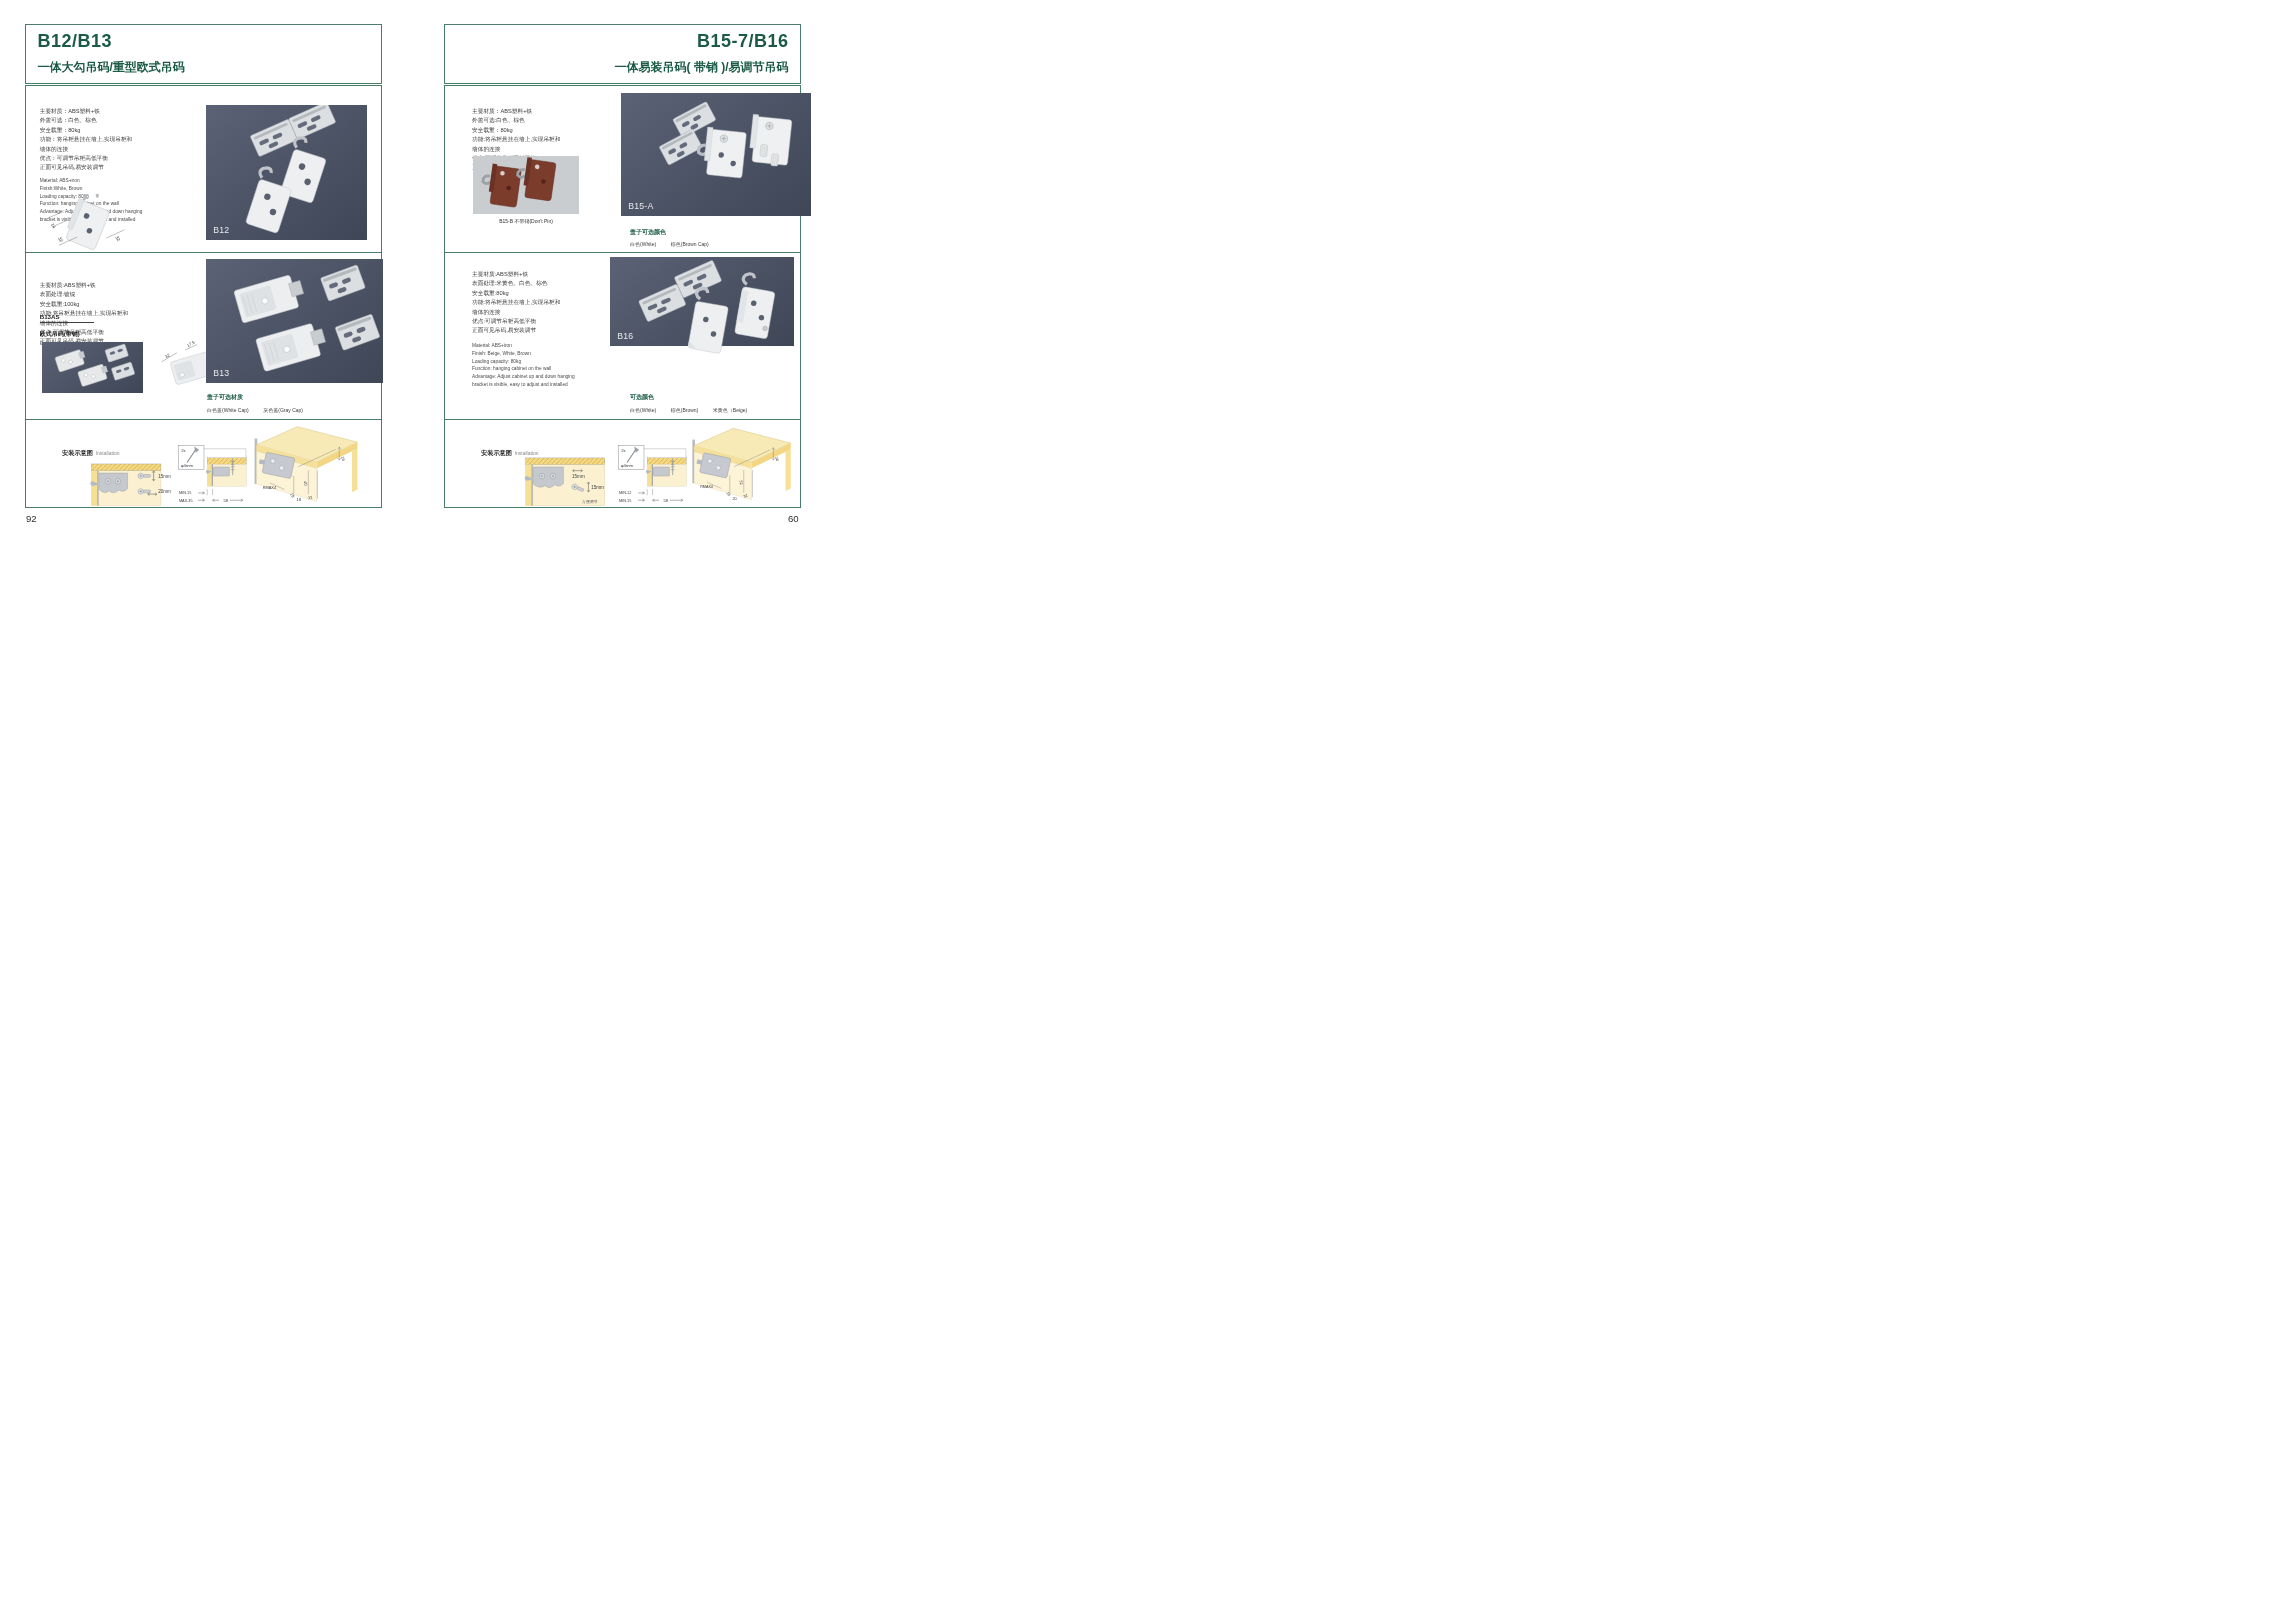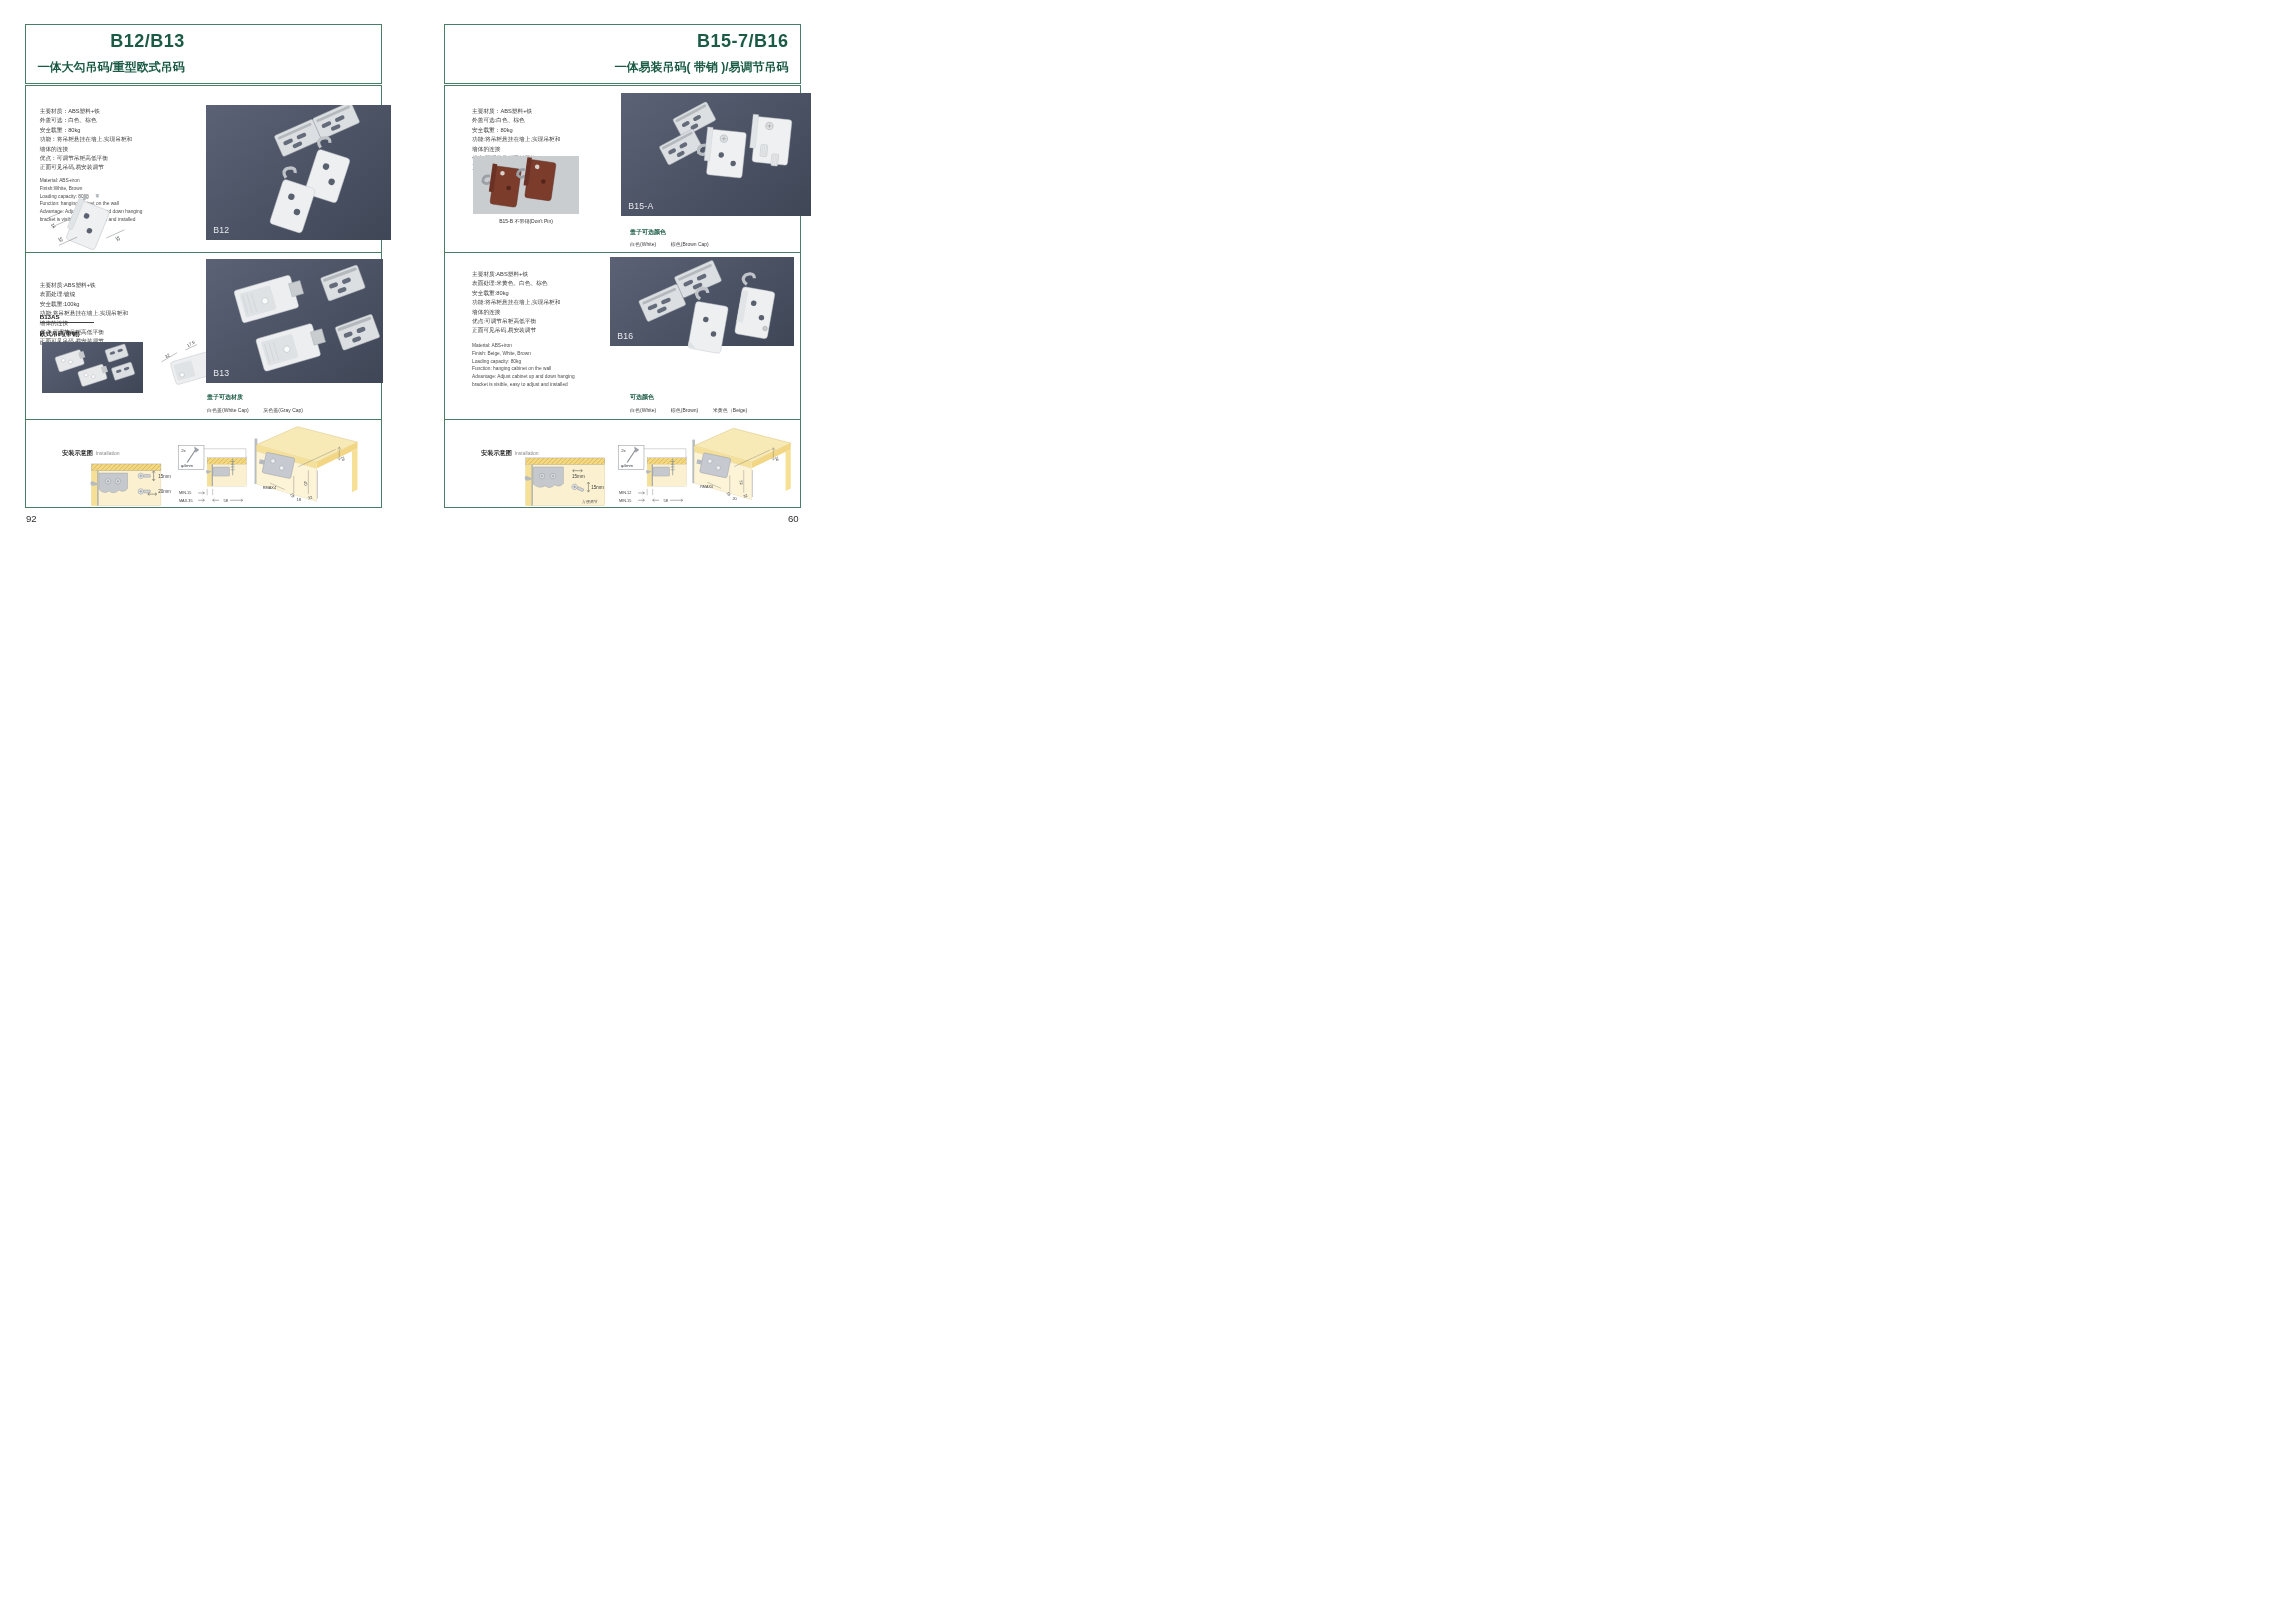--- a/index.html
+++ b/index.html
@@ -26,21 +26,21 @@
   .inst-head span.e{font-size:5px;color:#8a8a8a;font-weight:400;margin-left:2.7px;}
   .pcap{font-size:5px;color:#333;text-align:center;}
   .pageno{position:absolute;font-size:9.6px;color:#2e2e2e;}
   svg text{font-family:"Liberation Sans","DejaVu Sans",sans-serif;}
 </style>
 </head>
 <body>
 
 <div class="canvas">
 
-  <div class="box" style="left:25px;top:24px;width:357px;height:60px;text-align:right;">
+  <div class="box" style="left:25px;top:24px;width:357px;height:60px;">
     <div class="abs" style="left:11.4px;top:7.3px;">
       <div class="hd-title">B12/B13</div>
       <div class="hd-sub">一体大勾吊码/重型欧式吊码</div>
       <div class="hd-tag">cabinet hanging bracket</div>
     </div>
   </div>
 
   <div class="box" style="left:25px;top:85px;width:357px;height:423px;">
     <div class="divider" style="top:166px;"></div>
     <div class="divider" style="top:333px;"></div>
@@ -75,21 +75,21 @@
         <path d="M20,52 L48,40"></path>
           <path d="M28,72 L60,58"></path>
           <path d="M44,112 L84,94"></path>
           <path d="M148,96 L188,78"></path>
       </g>
       <text x="26" y="66" font-size="10" fill="#3c4044" transform="rotate(62 26 66)">14</text>
       <text x="42" y="96" font-size="10" fill="#3c4044" transform="rotate(62 42 96)">32</text>
       <text x="168" y="94" font-size="10" fill="#3c4044" transform="rotate(62 168 94)">32</text>
     </svg>
 
-    <div class="photo" style="left:180px;top:19px;width:161px;height:135px;padding-left:24px;">
+    <div class="photo" style="left:180px;top:19px;width:161px;height:135px;">
       <svg width="161" height="135" viewBox="0 0 352 296">
         <g transform="translate(96,68) rotate(-24)">
           <rect width="92" height="50" rx="4" fill="#dcdfe2" stroke="#a9aeb3"></rect>
           <rect x="6" y="6" width="80" height="6" rx="3" fill="#b4b9bd"></rect>
           <rect x="12" y="20" width="22" height="9" rx="4.5" fill="#646b7a"></rect>
           <rect x="44" y="20" width="22" height="9" rx="4.5" fill="#646b7a"></rect>
           <rect x="28" y="34" width="22" height="9" rx="4.5" fill="#646b7a"></rect>
         </g>
         <g transform="translate(180,30) rotate(-24)">
           <rect width="92" height="50" rx="4" fill="#dcdfe2" stroke="#a9aeb3"></rect>

